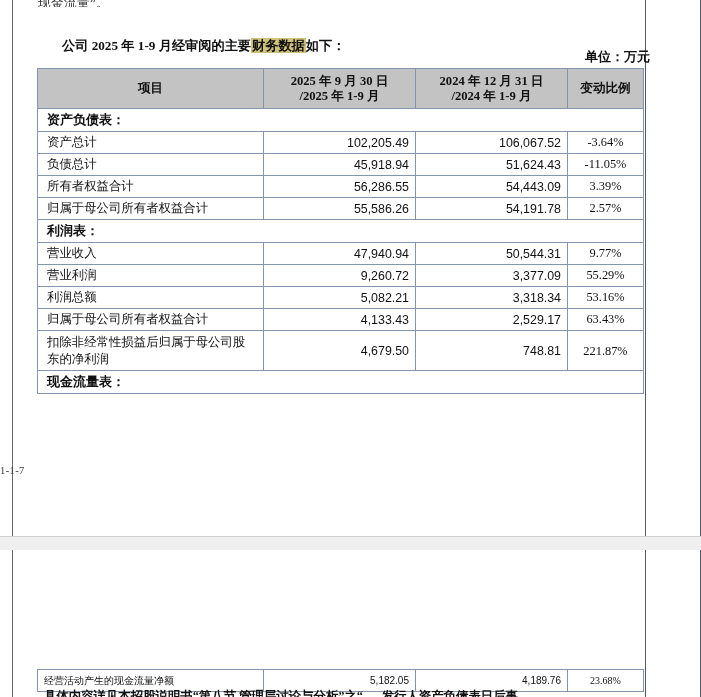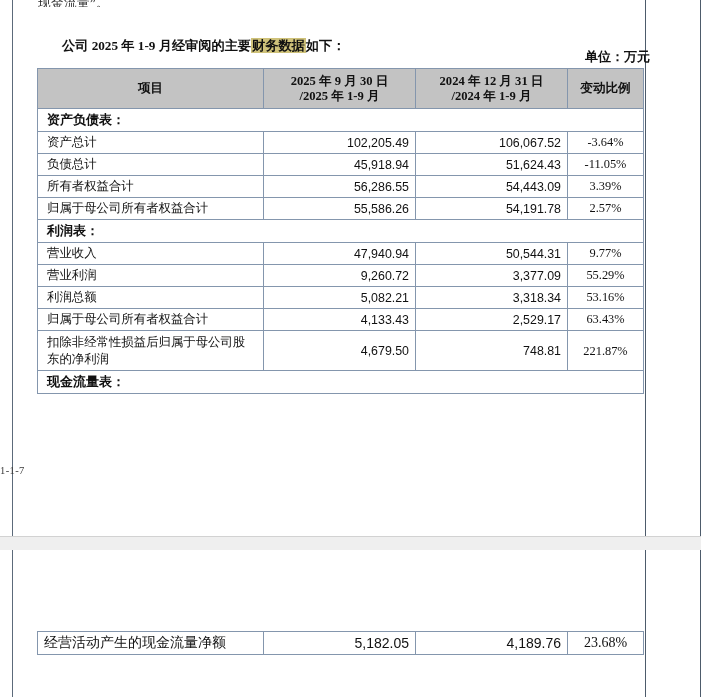--- a/index.html
+++ b/index.html
@@ -199,25 +199,25 @@
   td.pct {
     text-align: center;
     margin-top: 34px;
   }
   tr.tall td { height: 40px; line-height: 16px; }
   tr.tall td.label { line-height: 17px; }
 
   table.fin2 {
     position: absolute;
     left: 37px;
-    top: 631px;
+    top: 669px;
     width: 606px;
     border-collapse: collapse;
     table-layout: fixed;
-    font-size: 14px;
+    font-size: 10px;
     background: #fff;
   }
   table.fin2 td {
     border: 1px solid #8496ad;
     padding: 2px 6px;
     height: 22px;
     vertical-align: middle;
     color: #111;
     box-sizing: border-box;
   }
@@ -350,14 +350,15 @@
     <tbody>
       <tr>
         <td class="label">经营活动产生的现金流量净额</td>
         <td class="num">5,182.05</td>
         <td class="num">4,189.76</td>
         <td class="pct">23.68%</td>
       </tr>
     </tbody>
   </table>
 
+  <div class="tail-para">具体内容详见本招股说明书“第八节 管理层讨论与分析”之“..、发行人资产负债表日后事</div>
 
 </div>
 
 </body></html>

